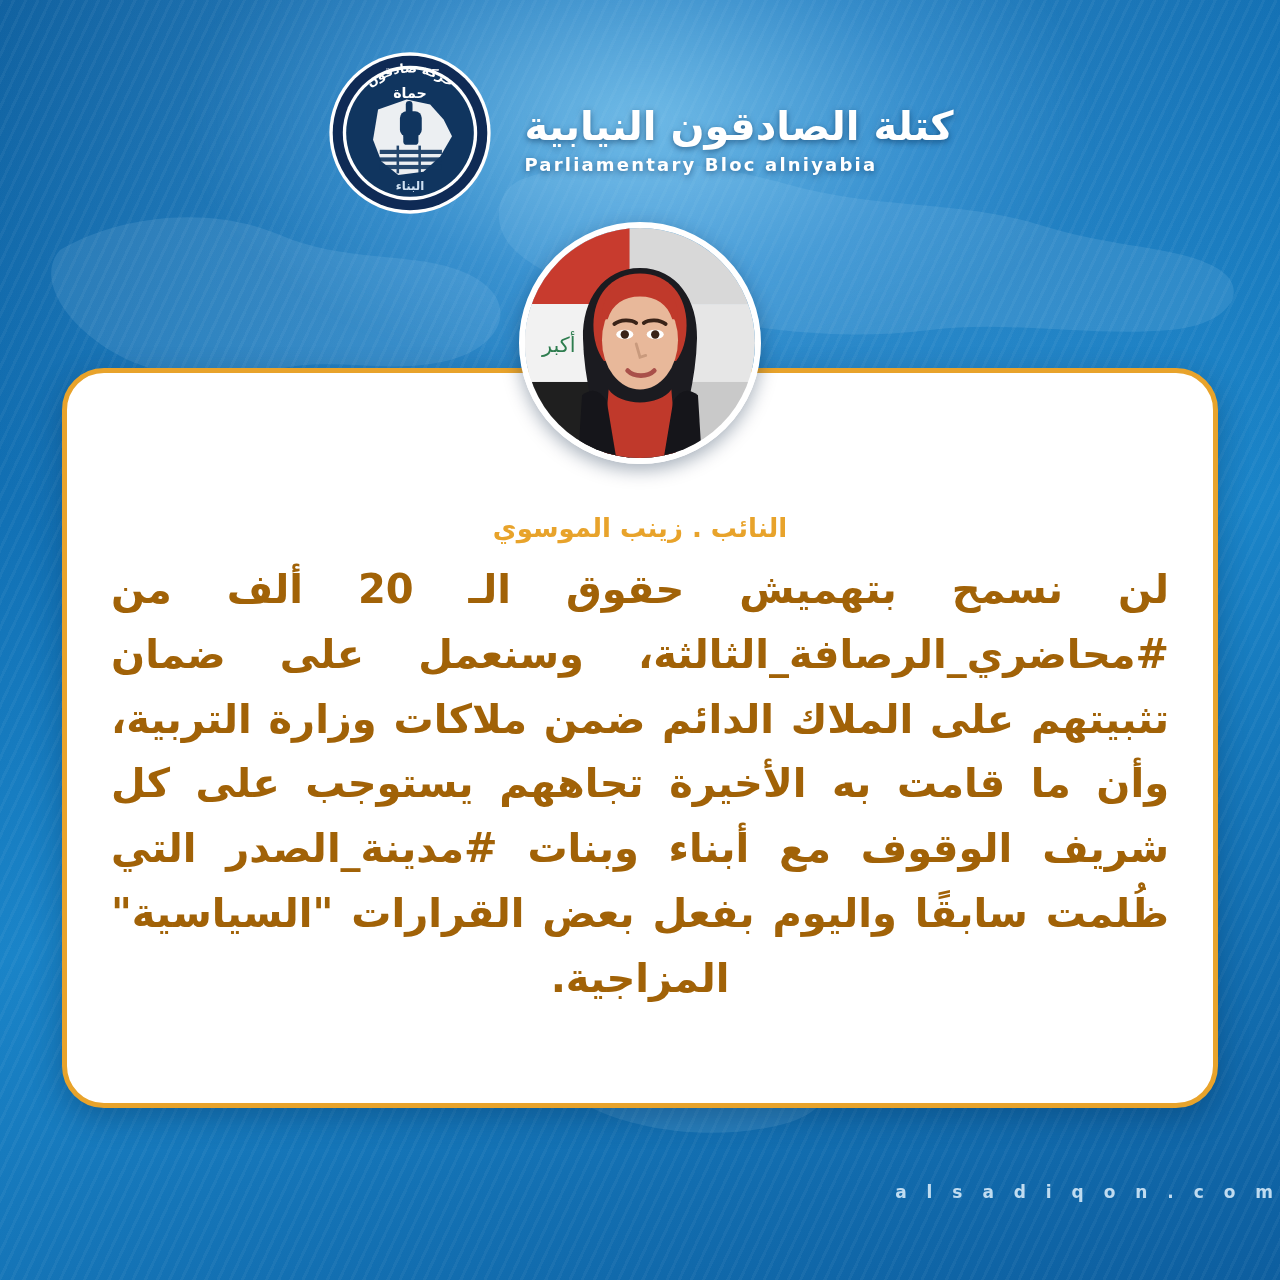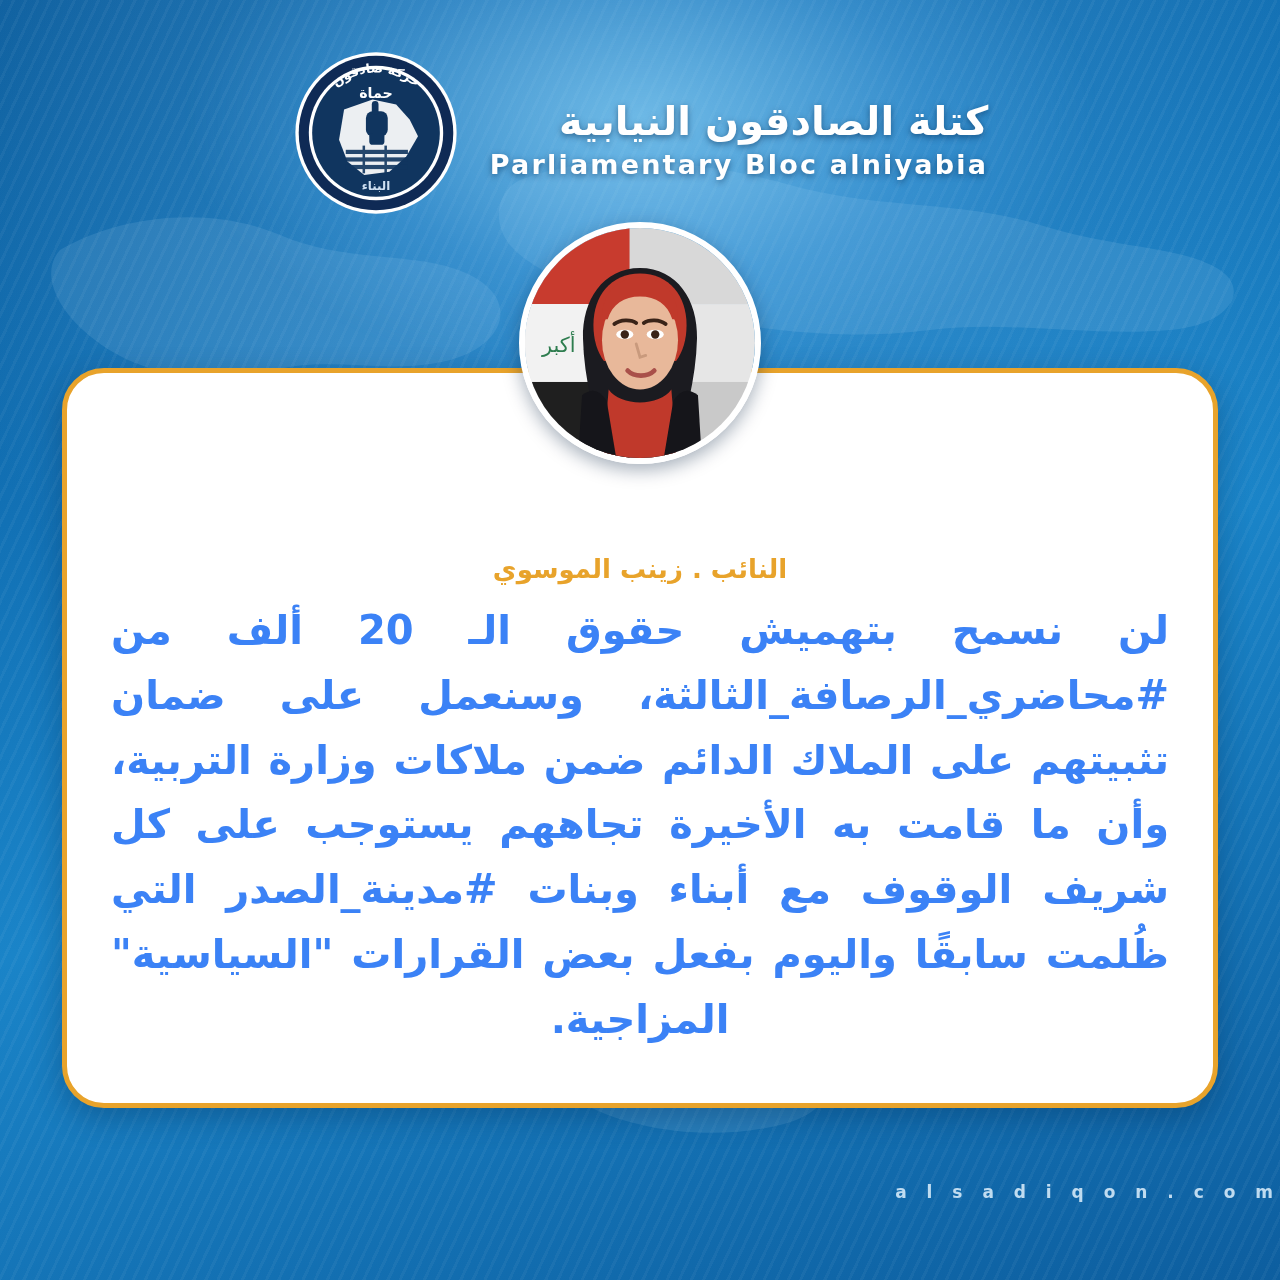--- a/index.html
+++ b/index.html
@@ -67,21 +67,21 @@
     direction: rtl;
   }
   .title-ar {
     font-size: 40px;
     font-weight: bold;
     letter-spacing: 0px;
     line-height: 1.2;
     margin-top: 12px;
   }
   .title-en {
-    font-size: 27px;
+    font-size: 18px;
     font-weight: bold;
     letter-spacing: 2.2px;
     direction: ltr;
     text-align: left;
     margin-top: 4px;
   }
   .logo {
     width: 168px; height: 168px;
     position: relative;
     flex: 0 0 auto;
@@ -113,27 +113,26 @@
     padding: 140px 44px 28px 44px;
     z-index: 2;
   }
   .speaker-name {
     text-align: center;
     color: #e8a32b;
     font-size: 26px;
     font-weight: bold;
     direction: rtl;
     margin-bottom: 14px;
-    margin-top: 41px;
   }
   .quote {
     direction: rtl;
     text-align: justify;
     text-align-last: center;
-    color: #3b82f6;
+    color: #a16207;
     font-size: 40px;
     font-weight: bold;
     line-height: 1.62;
     word-spacing: 2px;
   }
   .footer {
     position: absolute;
     left: 0; right: 0;
     bottom: 78px;
     text-align: right;

